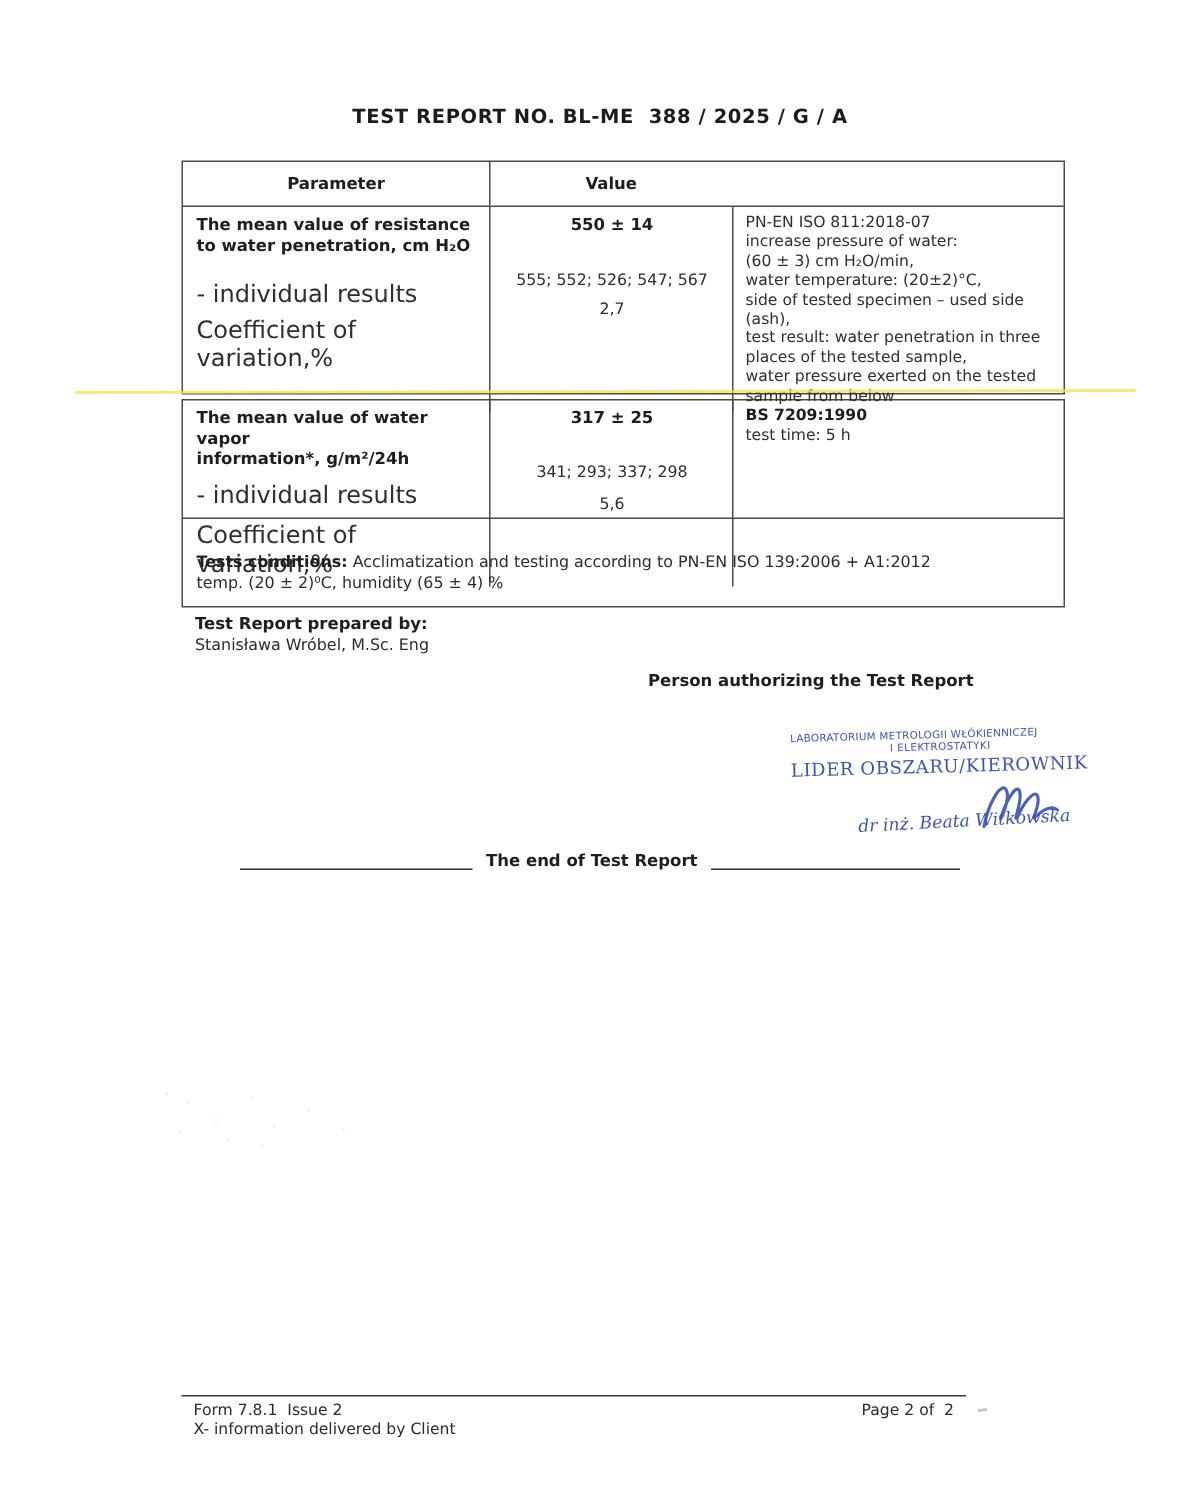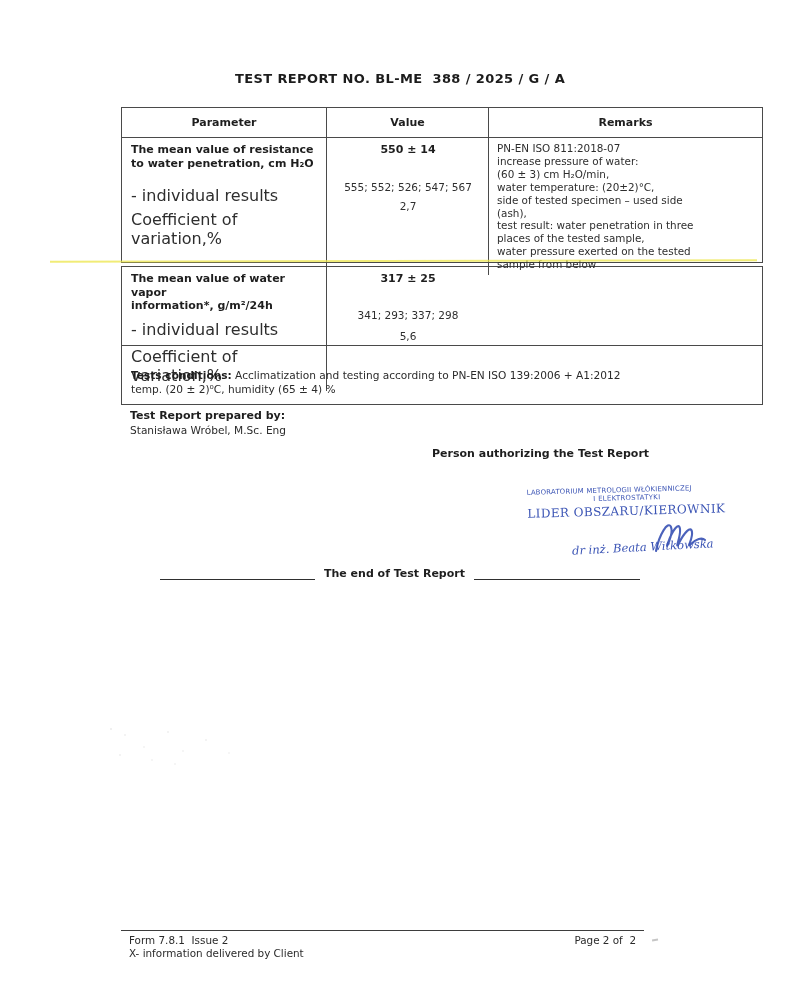--- a/index.html
+++ b/index.html
@@ -7,21 +7,21 @@
     position:relative;width:800px;height:1000px;background:#ffffff;
     font-family:"DejaVu Sans","Liberation Sans",sans-serif;color:#2b2b2b;
     overflow:hidden;margin:0 auto;
   }
   
   .title{
     position:absolute;left:0;top:71px;width:800px;text-align:center;
     font-size:13px;font-weight:bold;color:#1c1c1c;letter-spacing:.4px;
   }
   
-  .tbl{position:absolute;left:121px;top:107px;width:642px;font-size:10.5px;}
+  .tbl{position:absolute;left:121px;top:107px;width:589px;font-size:10.5px;}
   .sec{border:1.6px solid #4a4a4a;background:#fff;}
   .sec + .sec{margin-top:3px;}
   .grid3{display:grid;grid-template-columns:204px 162px 1fr;}
   .grid3 > div + div{border-left:1.4px solid #4a4a4a;}
   .hdr{height:29px;border-bottom:1.6px solid #4a4a4a;}
   .hdr > div{display:flex;align-items:center;justify-content:center;
     font-weight:bold;font-size:11px;color:#1e1e1e;}
   .cell{padding:5px 8px 6px 9px;}
   .row1{height:124px;}
   .row2{height:78px;}
@@ -90,21 +90,20 @@
 <div class="page">
 
   <div class="title">TEST REPORT NO. BL-ME&nbsp; 388 / 2025 / G / A</div>
 
   <div class="tbl">
 
     <div class="sec">
       <div class="grid3 hdr">
         <div>Parameter</div>
         <div>Value</div>
-        <div>Remarks</div>
       </div>
       <div class="grid3 row1 r1">
         <div class="cell">
           <div class="pmain">
             <div>The mean value of resistance</div>
             <div>to water penetration, cm H₂O</div>
           </div>
           <div class="psub psub1">- individual results</div>
           <div class="psub psub2">Coefficient of variation,%</div>
         </div>
@@ -135,20 +134,24 @@
             <div>The mean value of water vapor</div>
             <div>information*, g/m²/24h</div>
           </div>
           <div class="psub psub1">- individual results</div>
           <div class="psub psub2">Coefficient of variation,%</div>
         </div>
         <div class="cell">
           <div class="vmain">317 ± 25</div>
           <div class="vsub vsub1">341; 293; 337; 298</div>
           <div class="vsub vsub2">5,6</div>
+        </div>
+        <div class="remarks">
+          <div class="rem-title">BS 7209:1990</div>
+          <div>test time: 5 h</div>
         </div>
       </div>
       <div class="cond">
         <div>
           <b>Tests conditions:</b><span> Acclimatization and testing according to PN-EN ISO 139:2006 + A1:2012</span>
         </div>
         <div>temp. (20 ± 2)⁰C, humidity (65 ± 4) %</div>
       </div>
     </div>
   </div>

